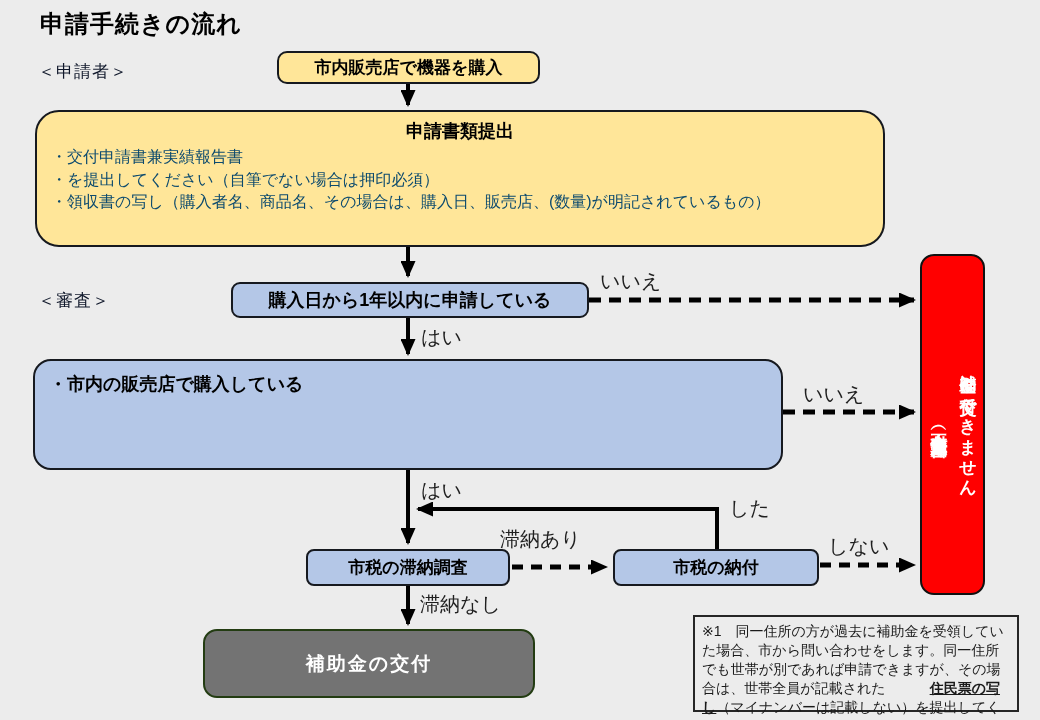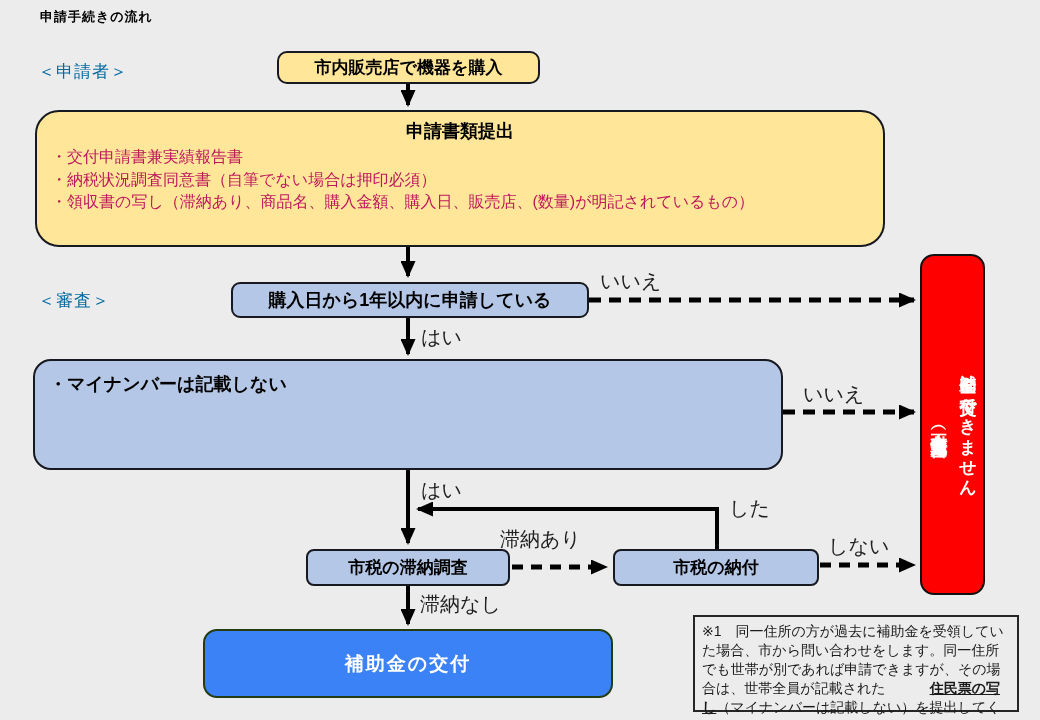--- a/index.html
+++ b/index.html
@@ -9,25 +9,25 @@
   }
   .stage{
     position:relative;
     width:1040px;height:720px;
     background:#ECECEC;
     overflow:hidden;
   }
   .abs{position:absolute;}
   .page-title{
     left:40px;top:8px;
-    font-size:13px;font-weight:bold;color:#000;
+    font-size:24px;font-weight:bold;color:#000;
     letter-spacing:1px;
   }
   .section-label{
-    font-size:17px;color:#0369a1;letter-spacing:1px;
+    font-size:17px;color:#0f172a;letter-spacing:1px;
   }
   .connectors{left:0;top:0;width:1040px;height:720px;z-index:1;}
   .node{
     z-index:2;box-sizing:border-box;
     display:flex;align-items:center;justify-content:center;
     text-align:center;color:#000;
   }
   .node.blue{background:#B4C7E7;border:2px solid #16191f;}
   .node.yellow{background:#FFE699;border:2px solid #16191f;}
   .purchase-box{
@@ -36,21 +36,21 @@
   }
   .docs-box{
     left:35px;top:110px;width:850px;height:137px;
     background:#FFE699;border:2px solid #16191f;border-radius:24px;
     z-index:2;box-sizing:border-box;padding:5px 14px 0 14px;
   }
   .docs-title{
     text-align:center;font-size:18px;font-weight:bold;margin:2px 0 3px 0;
   }
   .docs-item{
-    font-size:16px;line-height:1.42;color:#be185d;
+    font-size:16px;line-height:1.42;color:#0c4a6e;
   }
   .q1-box{
     left:231px;top:282px;width:358px;height:36px;
     border-radius:9px;font-size:18px;font-weight:bold;
   }
   .q2-box{
     left:33px;top:359px;width:750px;height:111px;
     background:#B4C7E7;border:2px solid #16191f;border-radius:18px;
     z-index:2;box-sizing:border-box;padding:10px 14px;
   }
@@ -59,22 +59,22 @@
   }
   .q3-box{
     left:306px;top:549px;width:204px;height:37px;
     border-radius:8px;font-size:17px;font-weight:bold;
   }
   .q4-box{
     left:613px;top:549px;width:206px;height:37px;
     border-radius:8px;font-size:17px;font-weight:bold;
   }
   .grant-box{
-    left:203px;top:629px;width:410px;height:69px;
-    background:#3b82f6;border:2px solid #233c12;border-radius:14px;
+    left:203px;top:629px;width:332px;height:69px;
+    background:#737373;border:2px solid #233c12;border-radius:14px;
     color:#fff;font-size:19px;font-weight:bold;letter-spacing:2px;
   }
   .nogrant-box{
     left:920px;top:254px;width:65px;height:341px;
     background:#FF0000;border:2px solid #111;border-radius:14px;
     color:#fff;z-index:2;
   }
   .nogrant-text{
     writing-mode:vertical-rl;text-orientation:mixed;
     font-size:17px;font-weight:bold;line-height:1.7;
@@ -128,30 +128,30 @@
   <div class="abs section-label" style="left:38px;top:60px;">＜申請者＞</div>
   <div class="abs section-label" style="left:38px;top:289px;">＜審査＞</div>
 
   <div class="abs node yellow purchase-box">
     <span>市内販売店で機器を購入</span>
   </div>
 
   <div class="abs docs-box">
     <div class="docs-title">申請書類提出</div>
     <div class="docs-item">・交付申請書兼実績報告書</div>
-    <div class="docs-item">・納税状況調査同意書（自筆でない場合は押印必須）</div>
-    <div class="docs-item">・領収書の写し（滞納あり、商品名、購入金額、購入日、販売店、(数量)が明記されているもの）</div>
+    <div class="docs-item">・を提出してください（自筆でない場合は押印必須）</div>
+    <div class="docs-item">・領収書の写し（購入者名、商品名、その場合は、購入日、販売店、(数量)が明記されているもの）</div>
   </div>
 
   <div class="abs node blue q1-box">
     <span>購入日から1年以内に申請している</span>
   </div>
 
   <div class="abs q2-box">
-    <div class="q2-item">・マイナンバーは記載しない</div>
+    <div class="q2-item">・市内の販売店で購入している</div>
   </div>
 
   <div class="abs node blue q3-box">
     <span>市税の滞納調査</span>
   </div>
 
   <div class="abs node blue q4-box">
     <span>市税の納付</span>
   </div>
 

